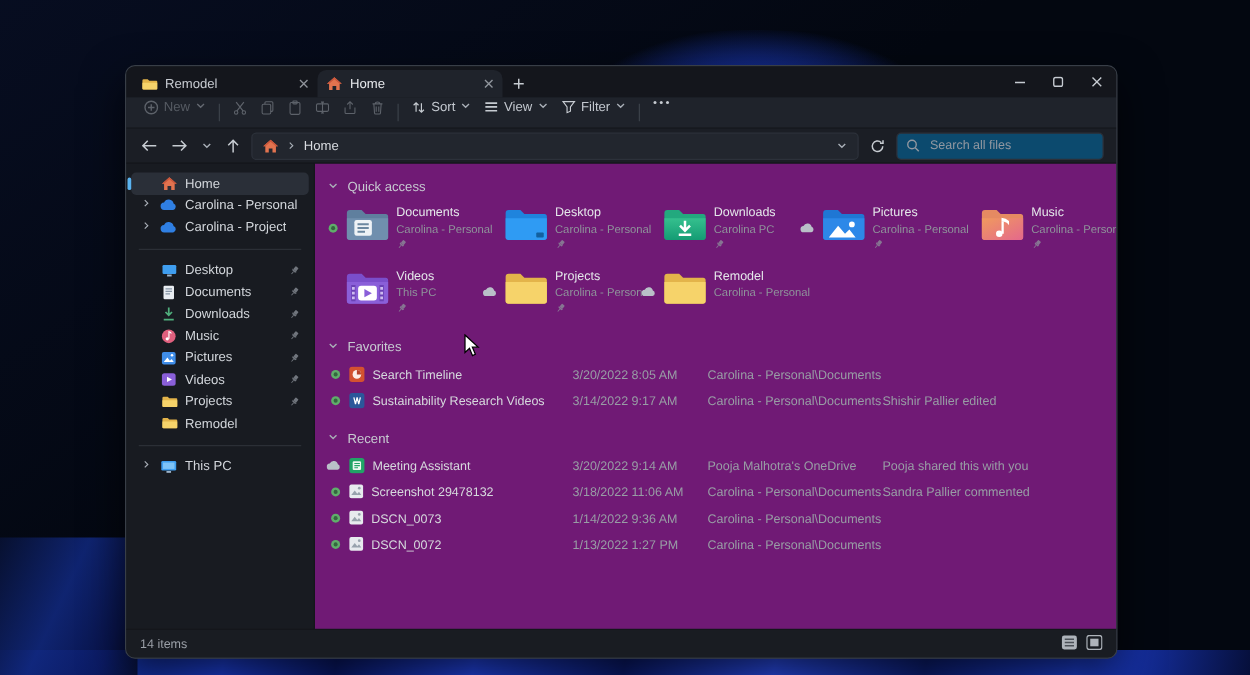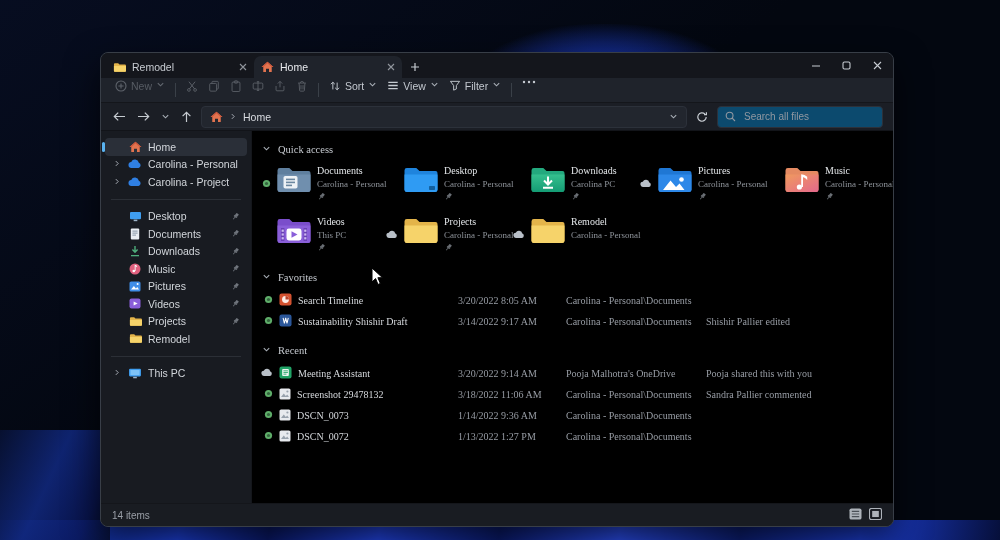--- a/index.html
+++ b/index.html
@@ -59,21 +59,21 @@
     font-size:10.5px;color:#d2d6db;border-radius:4px;position:relative;white-space:nowrap;}
   .side-item .chevbox{width:11px;display:flex;justify-content:center;flex:none;}
   .side-item .si-ico{width:14px;display:flex;justify-content:center;flex:none;}
   .side-item .si-label{overflow:hidden;text-overflow:ellipsis;}
   .side-item .si-pin{margin-left:auto;display:flex;opacity:.75;}
   .side-item.selected{background:#2a2f38;}
   .side-item.selected::before{content:"";position:absolute;left:-3px;top:4px;bottom:4px;width:2.5px;
     border-radius:2px;background:var(--accent);}
   .side-sep{height:1px;background:#2b2f36;margin:8px 10px;}
 
-  .content{flex:1;background:#000000;padding:8px 4px 0 8px;overflow:hidden;position:relative;font-family:Liberation Serif, serif;}
+  .content{flex:1;background:#701a75;padding:8px 4px 0 8px;overflow:hidden;position:relative;}
   .section-header{display:flex;align-items:center;gap:7px;height:17px;color:#c7cbd1;font-size:10.5px;margin:2px 0 4px 2px;}
   .tiles{display:grid;grid-template-columns:repeat(5,126px);gap:9px 1px;margin:6px 0 4px 0;}
   .tile{display:flex;gap:5px;height:42px;}
   .tile-status{width:11px;flex:none;display:flex;justify-content:flex-end;padding-top:10px;}
   .tile-folder{flex:none;padding-top:1px;}
   .tile-text{font-size:10px;color:#e4e7ea;line-height:1.3;white-space:nowrap;}
   .tile-sub{font-size:9px;color:#8f949b;}
   .tile-pin{height:9px;display:flex;opacity:.75;margin-top:1px;}
 
   .file-row{display:grid;grid-template-columns:198px 108px 140px 1fr;align-items:center;height:21px;font-size:10px;}
@@ -738,21 +738,21 @@
       <span class="fr-status">
                   <span><svg width="9" height="9" viewBox="0 0 10 10">
                       <circle cx="5" cy="5" r="4" fill="#5fae6a"></circle>
                       <circle cx="5" cy="5" r="1.8" fill="#35663f"></circle>
                     </svg></span>
                 </span>
       <span><svg width="13" height="13" viewBox="0 0 14 14">
                     <rect x="0.5" y="0.5" width="13" height="13" rx="2.4" fill="#2b579a"></rect>
                     <path d="M2.8 4.2 L4.2 10 L5.6 4.2 M5.6 4.2 L7 10 L8.4 4.2" fill="none" stroke="#fff" stroke-width="1.1" transform="translate(1.6 0)"></path>
                   </svg></span>
-      <span>Sustainability Shishir Draft</span>
+      <span>Sustainability Research Videos</span>
               </div>
     <div class="fr-date">3/14/2022 9:17 AM</div>
     <div class="fr-loc">Carolina - Personal\Documents</div>
     <div class="fr-activity">Shishir Pallier edited</div>
             </div>
           </div>
           <div style="height:8px"></div>
           <div class="section-header">
     <span><svg width="9" height="9" viewBox="0 0 10 10">
                 <path d="M2 3.5 L5 6.5 L8 3.5" stroke="#a9afb7" stroke-width="1.2" fill="none"></path>

